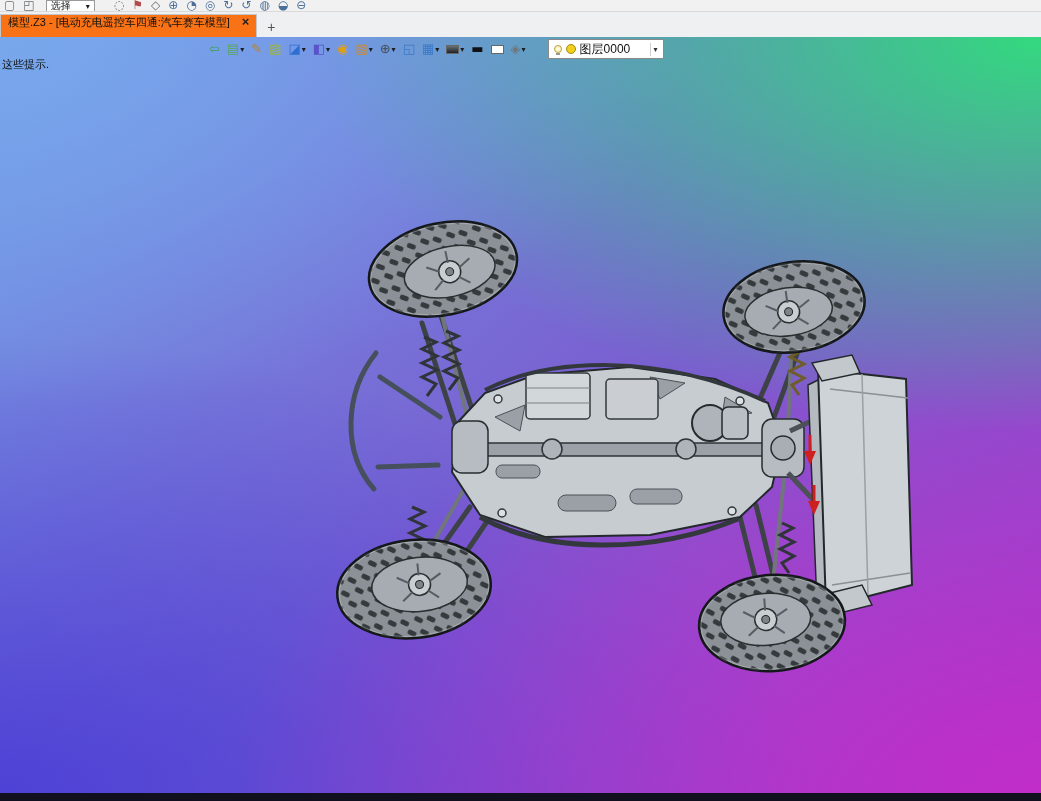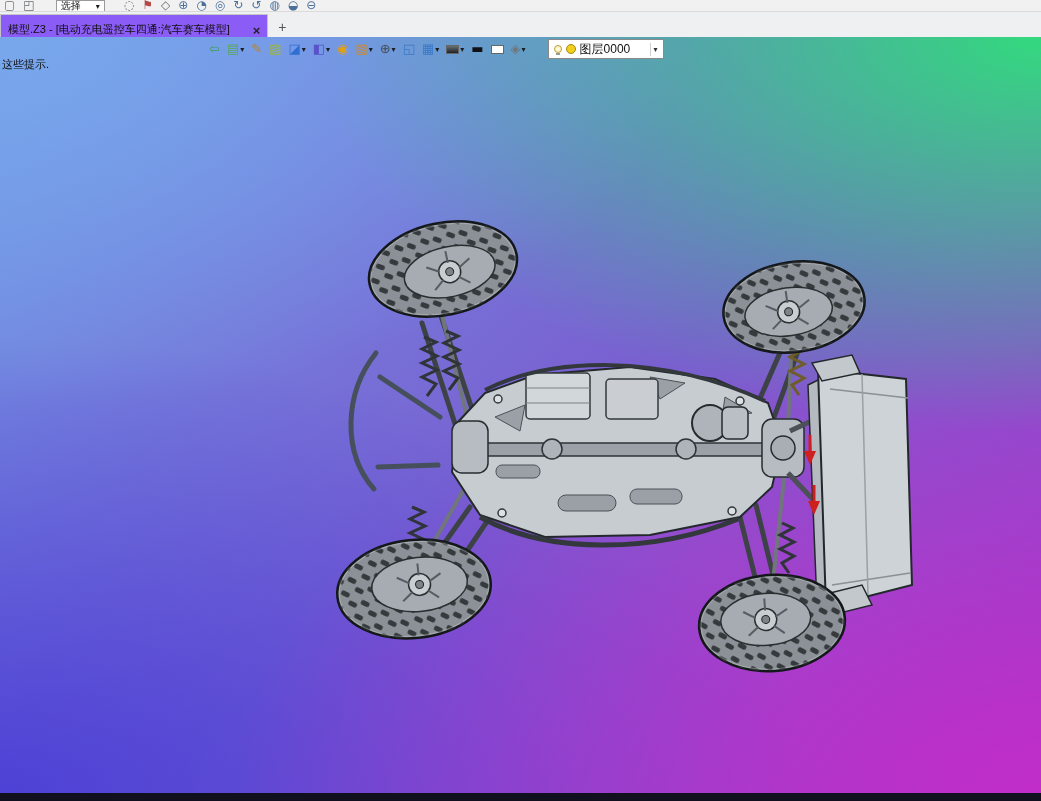--- a/index.html
+++ b/index.html
@@ -6,28 +6,28 @@
   html,body{width:1041px;height:801px;overflow:hidden}
   body{font-family:"Liberation Sans","DejaVu Sans",sans-serif;background:#fff}
   .app{position:relative;width:1041px;height:801px;overflow:hidden;background:#f0f0f0}
 
   
   .quick-strip{position:absolute;top:0;left:0;right:0;height:12px;background:#f1f1f1;
     border-bottom:1px solid #dadada;display:flex;align-items:flex-start;padding-left:3px;overflow:hidden}
   .qicons{display:inline-flex;gap:6px;margin-top:-4px}
   .qicons .tbicon .glyph{font-size:12px}
   .qcombo{height:12px;background:#fff;border:1px solid #9a9a9a;display:inline-flex;align-items:center;
-    gap:14px;padding:0 4px;font-size:10px;margin-left:20px;color:#111}
+    gap:14px;padding:0 4px;font-size:10px;margin-left:10px;color:#111}
   .qicons.right{margin-left:18px}
 
   
   .tab-bar{position:absolute;top:12px;left:0;right:0;height:25px;background:#eef0f1;
     display:flex;align-items:flex-end}
-  .tab{height:23px;background:#8b5cf6;border:1px solid #c3c6c8;border-bottom:none;
-    display:flex;align-items:flex-end;padding:0 7px;font-size:11px;color:#101010;gap:23px;white-space:nowrap}
+  .tab{height:23px;background:#f97316;border:1px solid #c3c6c8;border-bottom:none;
+    display:flex;align-items:flex-start;padding:0 7px;font-size:11px;color:#101010;gap:12px;white-space:nowrap}
   .tab-close{color:#222;font-weight:bold;font-size:13px;line-height:13px;cursor:default}
   .new-tab{width:24px;height:21px;display:flex;align-items:center;justify-content:center;
     font-size:14px;color:#555;margin-left:2px}
 
   
   .viewport{position:absolute;top:37px;left:0;right:0;bottom:8px;overflow:hidden;
     background:
       radial-gradient(120% 90% at 100% 0%,   rgba(47,224,122,.95) 0%, rgba(47,224,122,0) 58%),
       radial-gradient(120% 90% at 0% 0%,     rgba(121,168,236,.95) 0%, rgba(121,168,236,0) 55%),
       radial-gradient(130% 100% at 100% 100%,rgba(195,44,200,.95) 0%, rgba(195,44,200,0) 60%),

